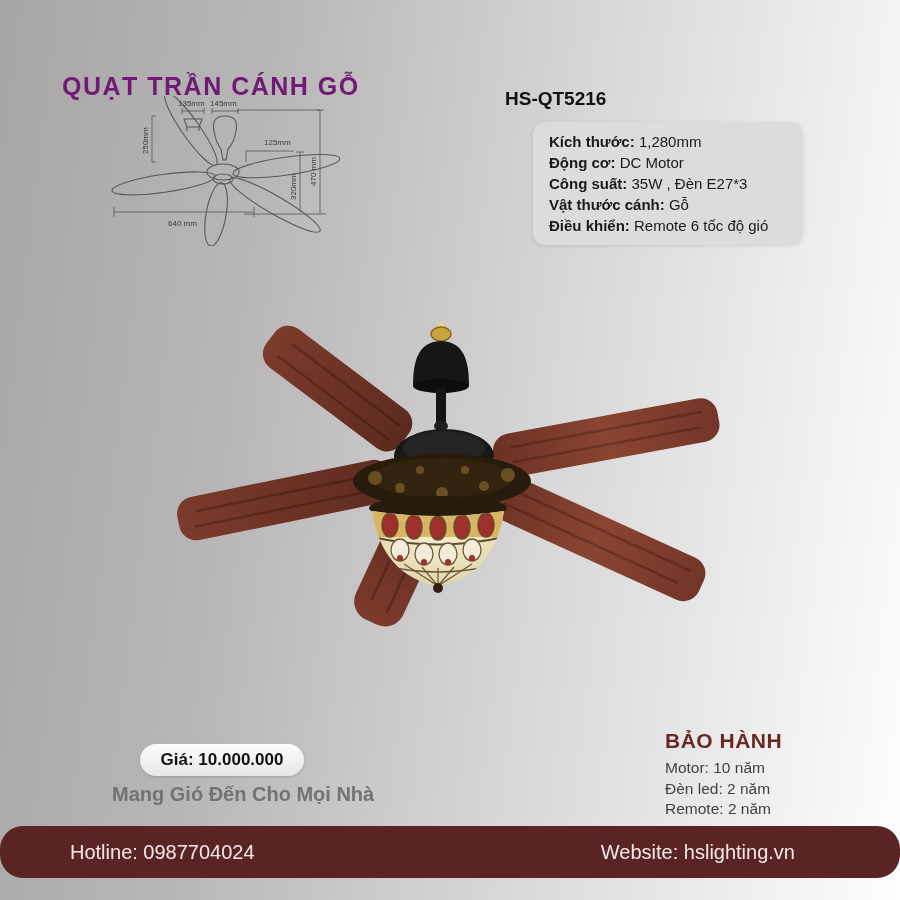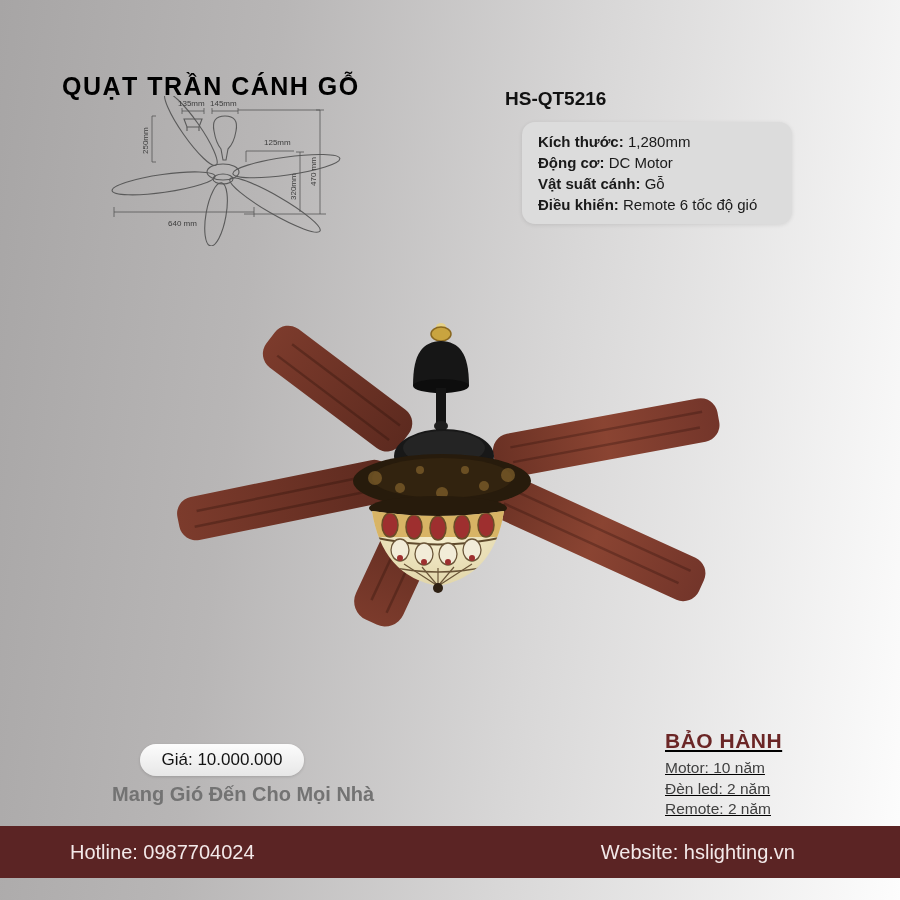--- a/index.html
+++ b/index.html
@@ -3,54 +3,54 @@
 <meta charset="utf-8">
 <style>
   html,body{margin:0;padding:0;}
   body{
     width:900px;height:900px;position:relative;overflow:hidden;
     background:linear-gradient(97deg,#a7a5a5 0%,#b8b6b6 28%,#d8d7d7 60%,#fdfdfd 100%);
     font-family:"Liberation Sans", sans-serif;
   }
   .title{
     position:absolute;left:62px;top:72px;
-    font-size:25px;font-weight:bold;color:#000000;letter-spacing:1.5px;
+    font-size:25px;font-weight:bold;color:#701a75;letter-spacing:1.5px;
   }
   .model{
     position:absolute;left:505px;top:88px;width:270px;
     font-size:19px;font-weight:bold;color:#121212;
   }
   .spec-box{
-    position:absolute;left:522px;top:122px;width:270px;box-sizing:border-box;
+    position:absolute;left:533px;top:122px;width:270px;box-sizing:border-box;
     background:#dcdcdc;border-radius:13px;padding:9px 8px 9px 16px;
     box-shadow:0 1px 4px rgba(0,0,0,0.10);
   }
   .spec-row{font-size:15px;line-height:21px;color:#1a1a1a;white-space:nowrap;}
   .spec-label{font-weight:bold;}
   .diagram{position:absolute;left:94px;top:96px;}
   .fan{position:absolute;left:150px;top:318px;}
   .price-pill{
     position:absolute;left:140px;top:744px;width:164px;height:32px;border-radius:17px;
     background:linear-gradient(180deg,#fcfcfc,#e7e7e7);
     display:flex;align-items:center;justify-content:center;
-    font-size:17px;font-weight:normal;color:#121212;
+    font-size:17px;font-weight:bold;color:#121212;
     box-shadow:0 1px 3px rgba(0,0,0,0.15);
   }
   .slogan{
     position:absolute;left:112px;top:783px;
     font-size:20px;font-weight:bold;color:#737373;
   }
-  .warranty{position:absolute;left:665px;top:729px;text-decoration:underline;}
+  .warranty{position:absolute;left:665px;top:729px;}
   .warranty-title{font-size:21px;font-weight:bold;color:#6b2626;letter-spacing:0.5px;margin-bottom:5px;}
   .warranty-item{font-size:15.5px;color:#404040;line-height:20.5px;}
   .footer{
     position:absolute;left:0;top:826px;width:900px;height:52px;background:#5b2424;
     display:flex;align-items:center;justify-content:space-between;
     padding:0 105px 0 70px;box-sizing:border-box;
-    color:#f3e9e9;font-size:20px;
+    color:#f3e9e9;font-size:20px;border-radius:23px;
   }
   .dim-text{font-size:8px;fill:#3c3c3c;font-family:"Liberation Sans",sans-serif;}
 </style>
 </head>
 <body>
 
 <div class="title">QUẠT TRẦN CÁNH GỖ</div>
 
 <div class="model">HS-QT5216</div>
 
@@ -82,21 +82,22 @@
   <text class="dim-text" x="170" y="49">125mm</text>
   <text class="dim-text" transform="translate(54,58) rotate(-90)">250mm</text>
   <text class="dim-text" x="74" y="130">640 mm</text>
   <text class="dim-text" transform="translate(202,104) rotate(-90)">320mm</text>
   <text class="dim-text" transform="translate(222,90) rotate(-90)">470 mm</text>
 </svg>
 
 <div class="spec-box">
   <div class="spec-row"><span class="spec-label">Kích thước:</span> <span>1,280mm</span></div>
   <div class="spec-row"><span class="spec-label">Động cơ:</span> <span>DC Motor</span></div>
-  <div class="spec-row"><span class="spec-label">Vật suất cánh:</span> <span>Gỗ</span></div>
+  <div class="spec-row"><span class="spec-label">Công suất:</span> <span>35W , Đèn E27*3</span></div>
+  <div class="spec-row"><span class="spec-label">Vật thước cánh:</span> <span>Gỗ</span></div>
   <div class="spec-row"><span class="spec-label">Điều khiển:</span> <span>Remote 6 tốc độ gió</span></div>
 </div>
 
 <svg class="fan" width="600" height="322" viewBox="0 0 600 322">
   <defs>
     <linearGradient id="wood" x1="0" y1="0" x2="1" y2="0">
       <stop offset="0" stop-color="#6a3124"></stop>
       <stop offset="0.5" stop-color="#8a4432"></stop>
       <stop offset="1" stop-color="#73352a"></stop>
     </linearGradient>

